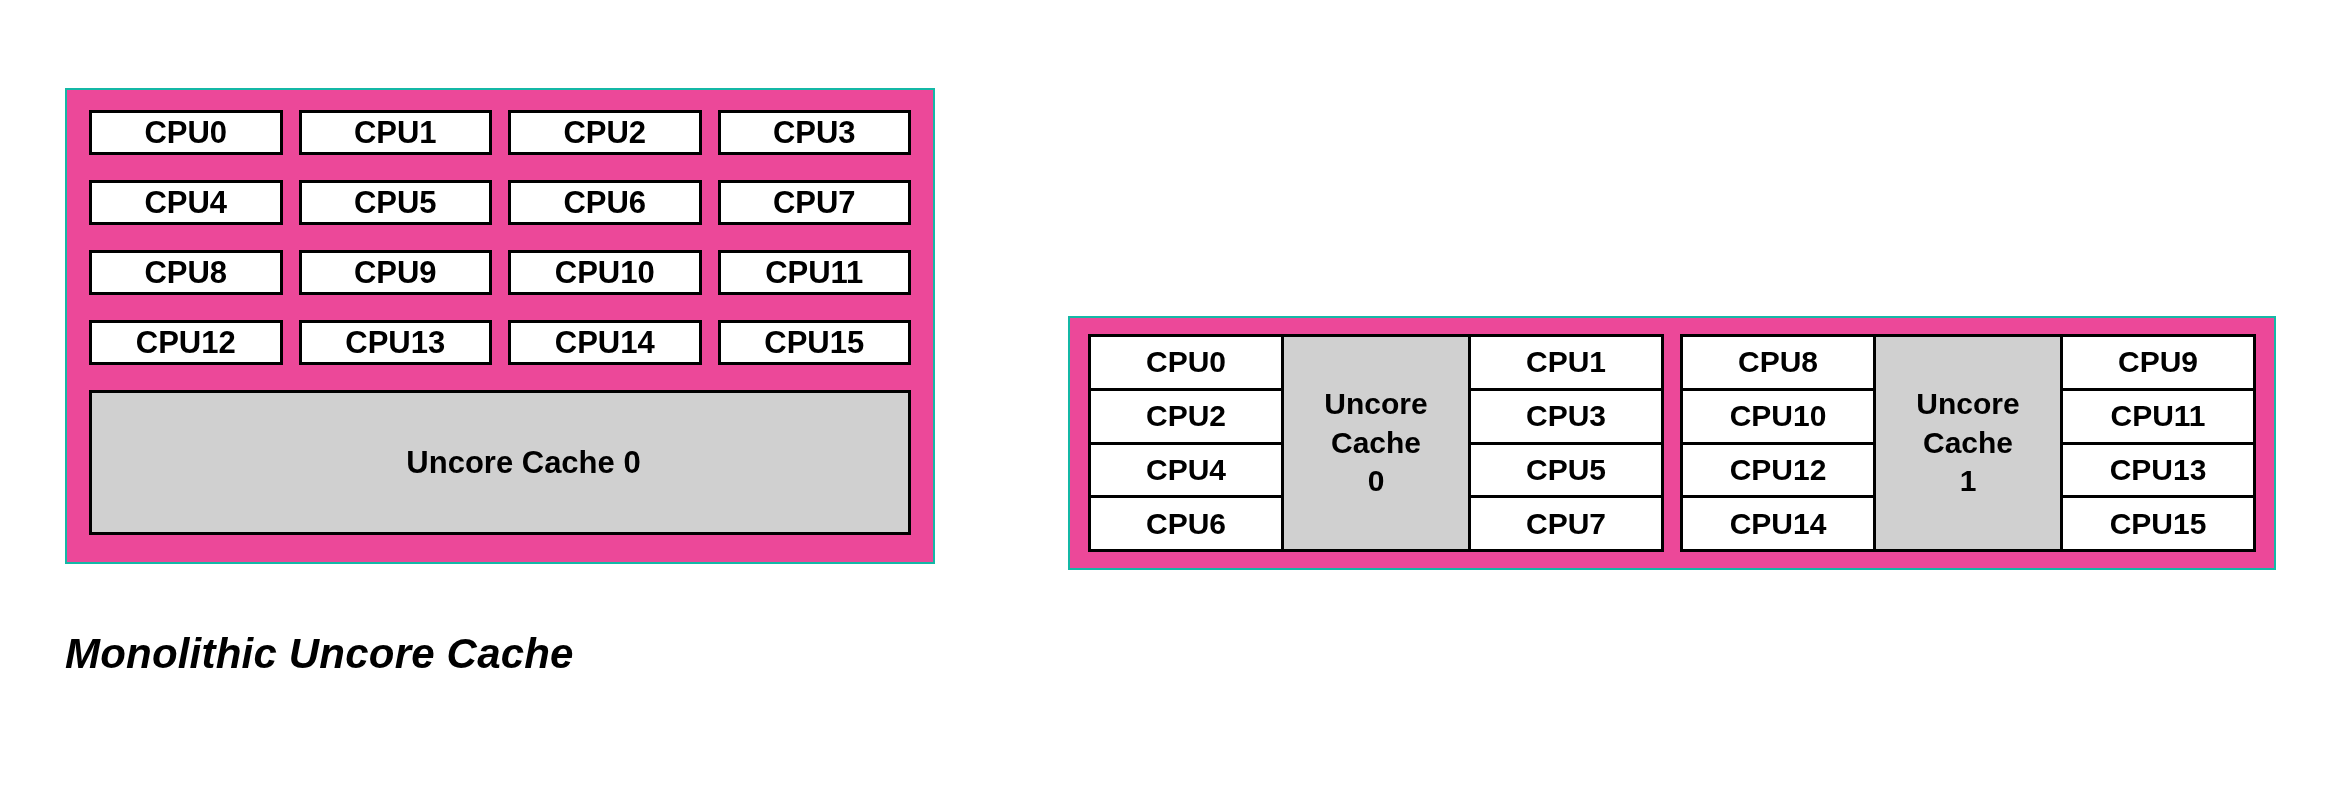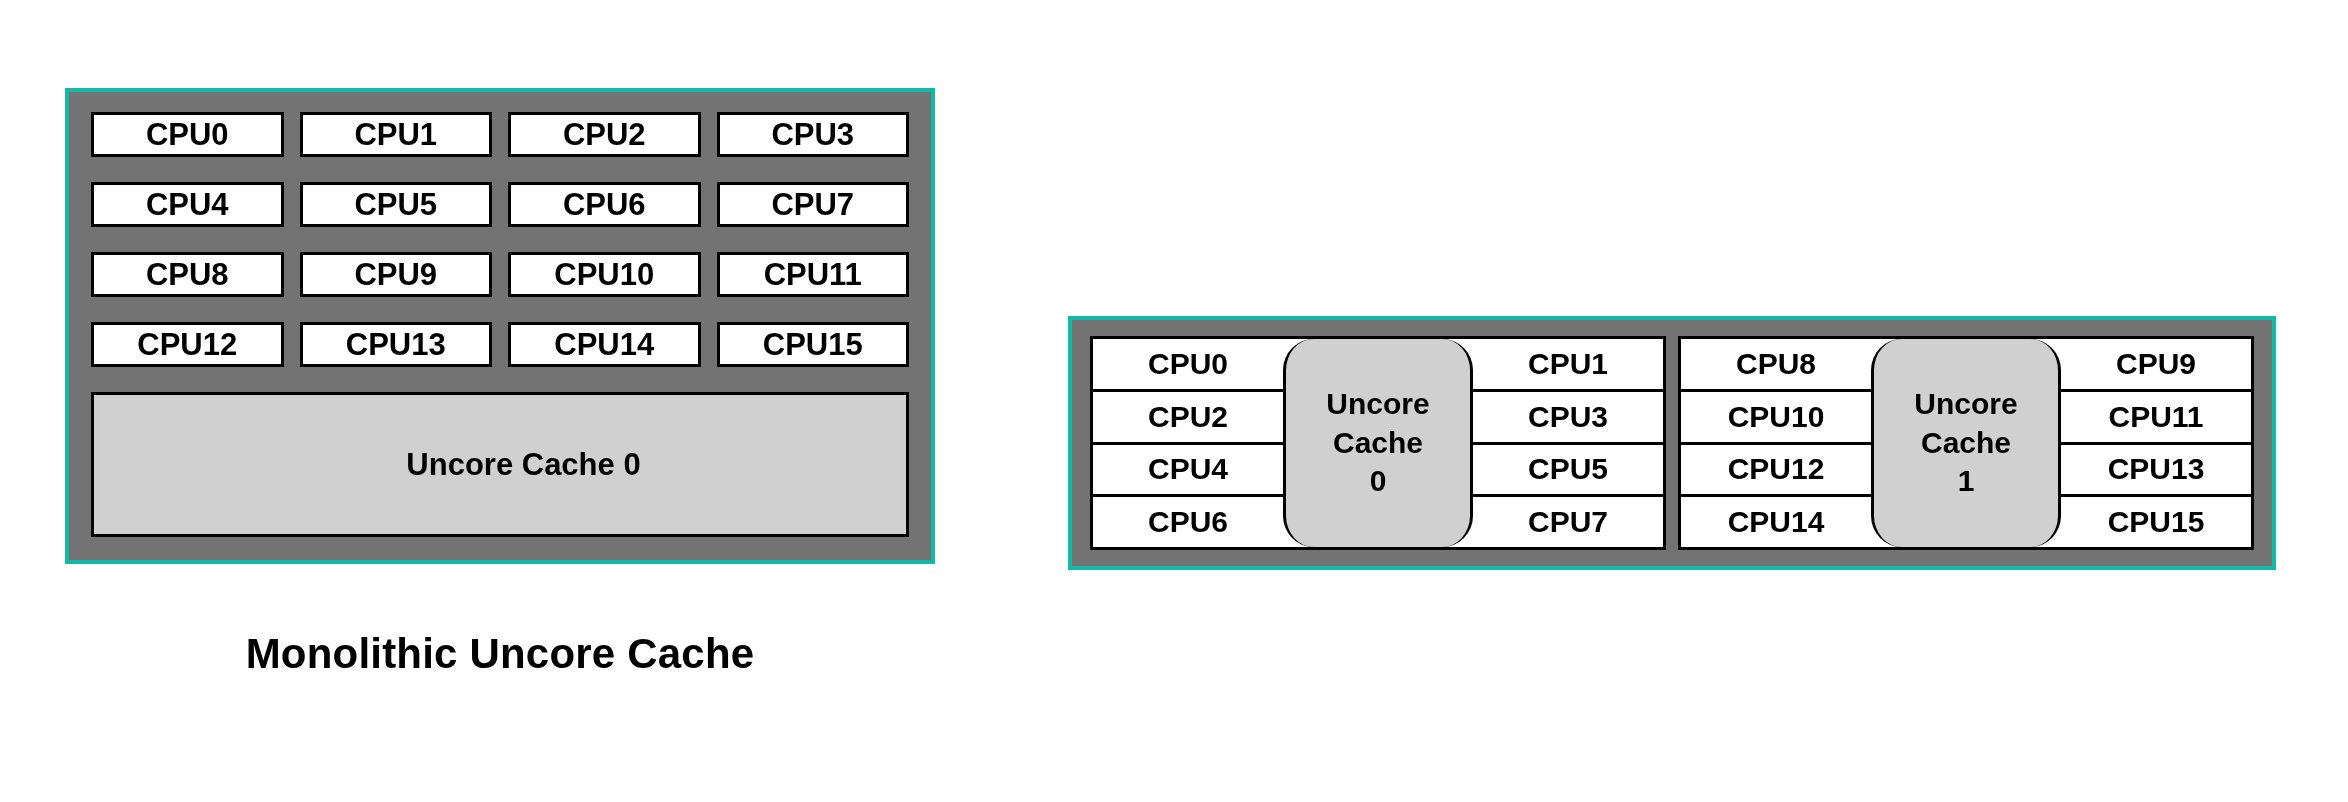--- a/index.html
+++ b/index.html
@@ -14,31 +14,31 @@
     color: #000000;
     overflow: hidden;
     position: relative;
   }
 
   
   .figure {
     position: absolute;
   }
   .panel {
-    border: 4px solid #14b8a6;
-    background: #737373;
+    border: 2px solid #14b8a6;
+    background: #ec4899;
     box-sizing: border-box;
   }
   .caption {
-    text-align: center;
     font-weight: bold;
     font-size: 42px;
     letter-spacing: 0.2px;
     color: #000000;
     white-space: nowrap;
+    font-style: italic;
   }
 
   
   #figure-monolithic {
     left: 65px;
     top: 88px;
     width: 870px;
   }
   #panel-monolithic {
     width: 870px;
@@ -137,21 +137,20 @@
     box-sizing: border-box;
     display: flex;
     flex-direction: column;
     align-items: center;
     justify-content: center;
     font-weight: bold;
     font-size: 30px;
     line-height: 1.28;
     color: #000000;
     text-align: center;
-    border-radius: 31px;
   }
   #caption-split {
     margin-top: 128px;
   }
 </style>
 </head>
 <body>
 
 <div class="figure" id="figure-monolithic">
 

